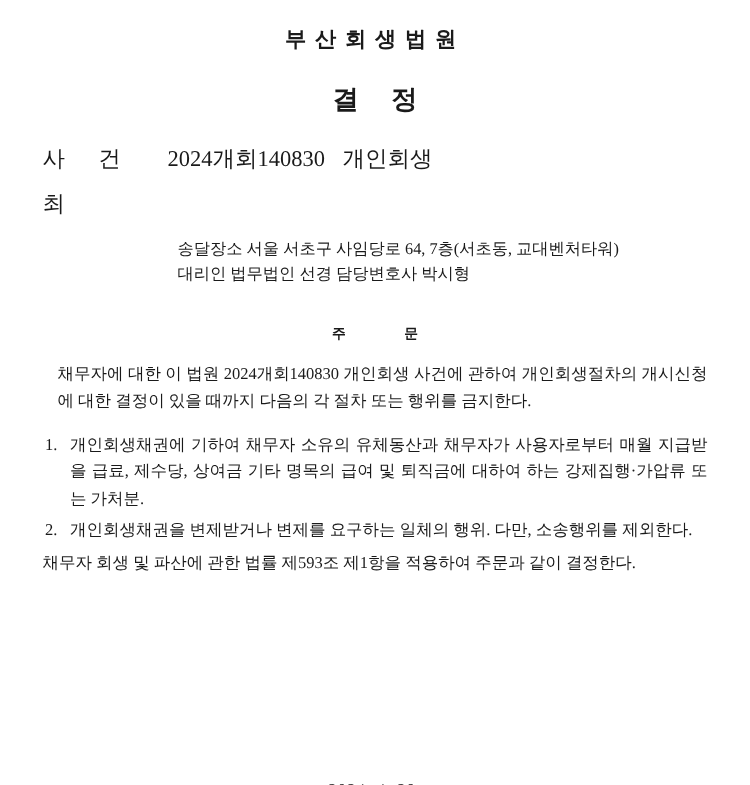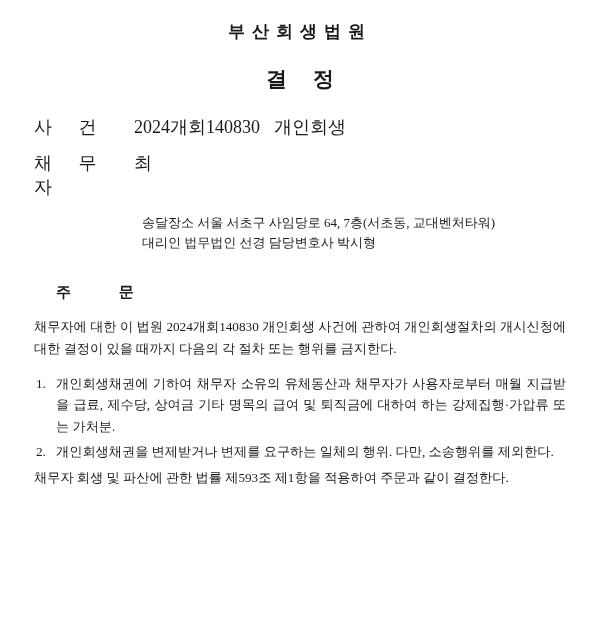--- a/index.html
+++ b/index.html
@@ -58,32 +58,33 @@
     display: inline-block;
     width: 14px;
   }
   .address-block {
     margin-top: 14px;
     margin-left: 108px;
     font-size: 13px;
     line-height: 1.55;
   }
   .section-head {
-    font-size: 15px;
+    text-align: center;
+    font-size: 11px;
     font-weight: bold;
     letter-spacing: 22px;
     text-indent: 22px;
     margin-top: 30px;
     margin-bottom: 14px;
   }
   .body-para {
     font-size: 13.2px;
     line-height: 1.62;
     text-align: justify;
-    margin: 0 0 4px 0;
+    margin: 0 0 4px 12px;
   }
   ol.items {
     list-style: none;
     margin: 14px 0 0 0;
     padding: 0;
   }
   ol.items li {
     position: relative;
     padding-left: 22px;
     font-size: 13.2px;
@@ -121,21 +122,20 @@
   <div class="doc-kind">결정</div>
 
   <div class="field-block">
     <div class="field-row">
       <div class="field-label">사 건</div>
       <div class="field-value">
         <span>2024개회140830</span><span class="gap"></span><span>개인회생</span>
       </div>
     </div>
     <div class="field-row">
-      <div class="field-label">채 무 자</div>
       <div class="field-value">최</div>
     </div>
   </div>
 
   <div class="address-block">
     <div>송달장소  서울 서초구 사임당로 64, 7층(서초동, 교대벤처타워)</div>
     <div>대리인 법무법인 선경 담당변호사 박시형</div>
   </div>
 
   <div class="section-head">주 문</div>

